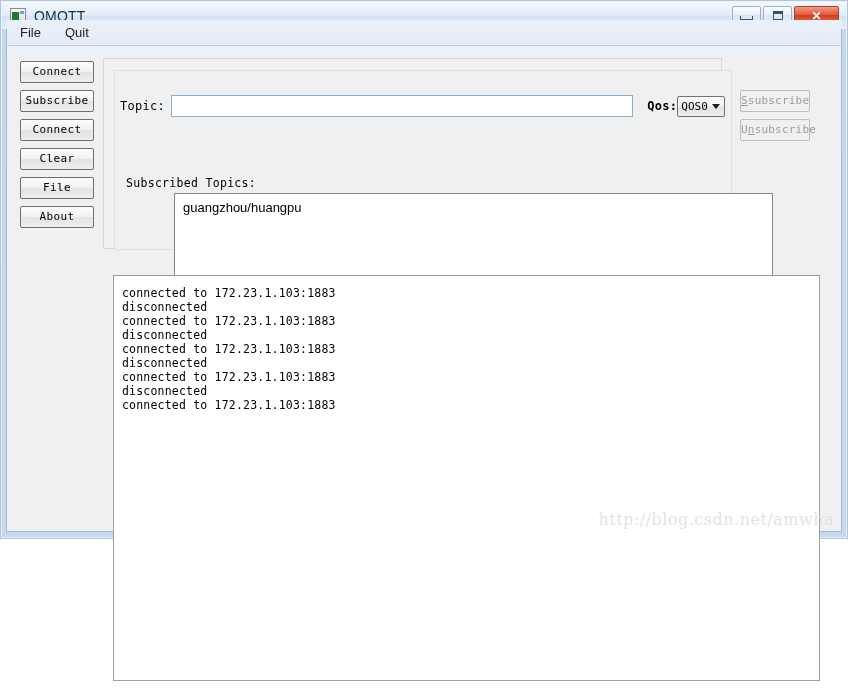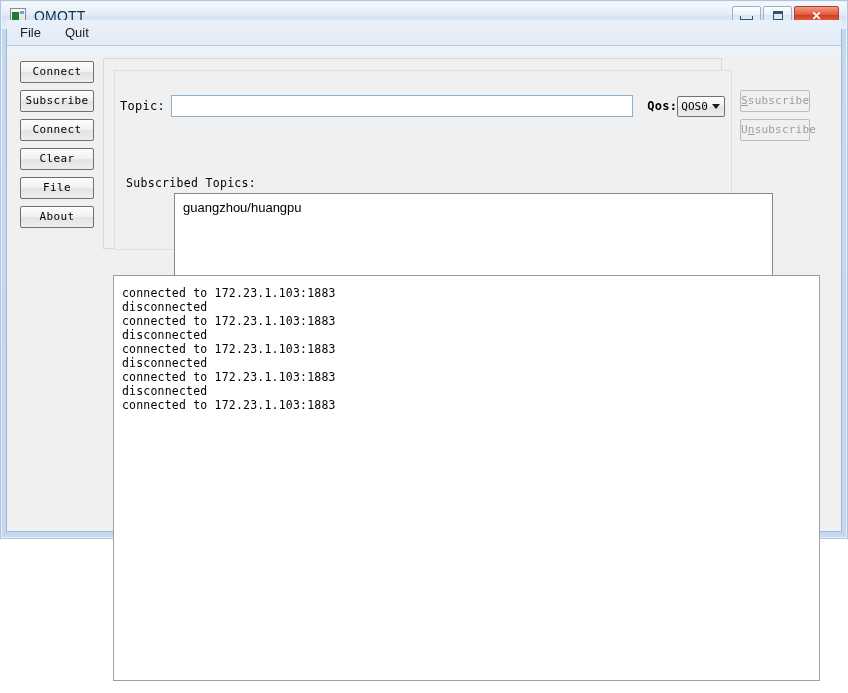--- a/index.html
+++ b/index.html
@@ -391,15 +391,16 @@
       <div class="log-line">disconnected</div>
       <div class="log-line">connected to 172.23.1.103:1883</div>
       <div class="log-line">disconnected</div>
       <div class="log-line">connected to 172.23.1.103:1883</div>
       <div class="log-line">disconnected</div>
       <div class="log-line">connected to 172.23.1.103:1883</div>
       <div class="log-line">disconnected</div>
       <div class="log-line">connected to 172.23.1.103:1883</div>
     </div>
 
+    <div id="watermark">http://blog.csdn.net/amwha</div>
 
   </div>
 </div>
 
 </body></html>

